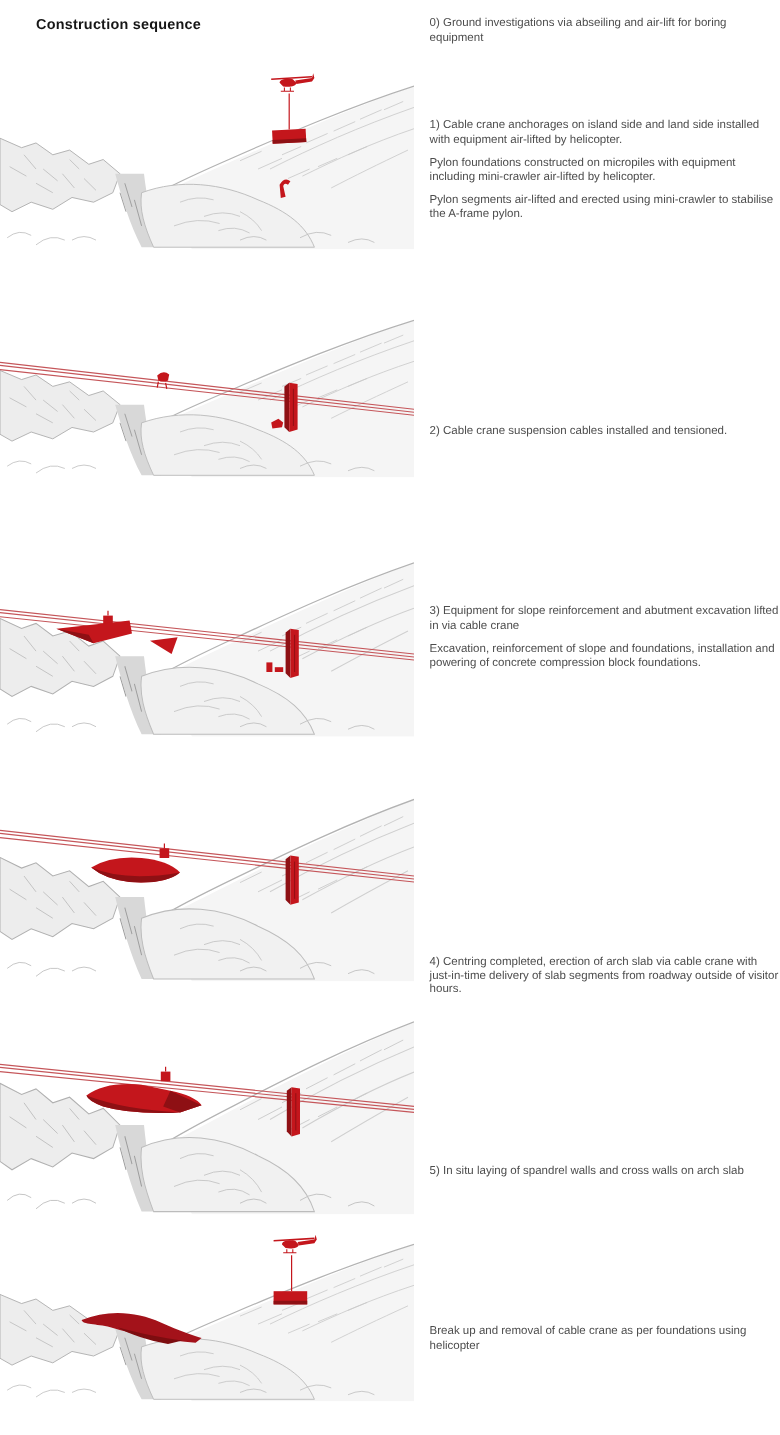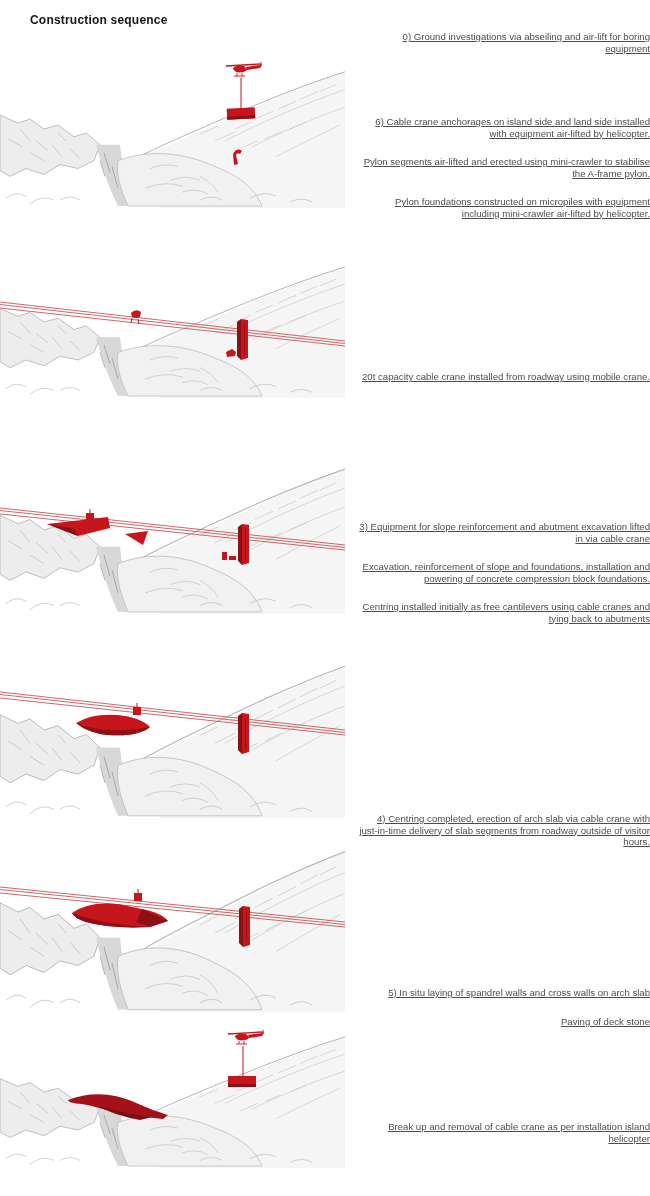--- a/index.html
+++ b/index.html
@@ -1,28 +1,28 @@
 <!DOCTYPE html>
 <html><head>
 <meta charset="utf-8">
 <style>
   html,body{margin:0;padding:0;background:#ffffff;}
   .page{
     position:relative;width:650px;height:1196px;background:#ffffff;
-    font-family:"Liberation Sans",sans-serif;color:#4a4a4a;overflow:hidden;text-align:right;
+    font-family:"Liberation Sans",sans-serif;color:#4a4a4a;overflow:hidden;
   }
   .doc-title{
     position:absolute;left:30px;top:13px;font-size:12px;font-weight:bold;
     color:#161616;letter-spacing:.2px;
   }
   .step{
     position:absolute;left:358px;width:292px;font-size:9.6px;line-height:11.5px;
     color:#4d4d4d;
   }
-  .step p{margin:17px 0 8px 0;text-decoration:underline;}
+  .step p{margin:0 0 8px 0;}
   .panel{position:absolute;left:0;width:345px;}
   .panel svg{display:block;width:100%;height:100%;}
 </style>
 </head>
 <body>
 
 <div class="page">
 
   <svg width="0" height="0" style="position:absolute" aria-hidden="true">
     <defs>
@@ -76,46 +76,44 @@
     </defs>
   </svg>
 
   <div class="doc-title">Construction sequence</div>
 
   <section class="step" style="top:14px">
     <p>0) Ground investigations via abseiling and air-lift for boring equipment</p>
   </section>
 
   <section class="step" style="top:99px">
-    <p>6) Cable crane anchorages on island side and land side installed with equipment air-lifted by helicopter.</p>
+    <p>1) Cable crane anchorages on island side and land side installed with equipment air-lifted by helicopter.</p>
+    <p>Pylon foundations constructed on micropiles with equipment including mini-crawler air-lifted by helicopter.</p>
     <p>Pylon segments air-lifted and erected using mini-crawler to stabilise the A-frame pylon.</p>
-    <p>Pylon foundations constructed on micropiles with equipment including mini-crawler air-lifted by helicopter.</p>
   </section>
 
   <section class="step" style="top:354px">
-    <p>20t capacity cable crane installed from roadway using mobile crane.</p>
+    <p>2) Cable crane suspension cables installed and tensioned.</p>
   </section>
 
   <section class="step" style="top:504px">
     <p>3) Equipment for slope reinforcement and abutment excavation lifted in via cable crane</p>
     <p>Excavation, reinforcement of slope and foundations, installation and powering of concrete compression block foundations.</p>
-    <p>Centring installed initially as free cantilevers using cable cranes and tying back to abutments</p>
   </section>
 
   <section class="step" style="top:796px">
     <p>4) Centring completed, erection of arch slab via cable crane with just-in-time delivery of slab segments from roadway outside of visitor hours.</p>
   </section>
 
   <section class="step" style="top:970px">
     <p>5) In situ laying of spandrel walls and cross walls on arch slab</p>
-    <p>Paving of deck stone</p>
   </section>
 
   <section class="step" style="top:1104px">
-    <p>Break up and removal of cable crane as per installation island helicopter</p>
+    <p>Break up and removal of cable crane as per foundations using helicopter</p>
   </section>
 
   <div class="panel" style="top:50px;height:158px">
     <svg viewBox="0 0 345 158" preserveAspectRatio="none">
       <use href="#terrain" width="345" height="158"></use>
       <g transform="translate(243,24)">
           <use href="#heli"></use>
         </g>
       <line x1="241" y1="28" x2="241" y2="58" stroke="#c4161c" stroke-width="1"></line>
       <g transform="translate(241,64) rotate(-3)">

